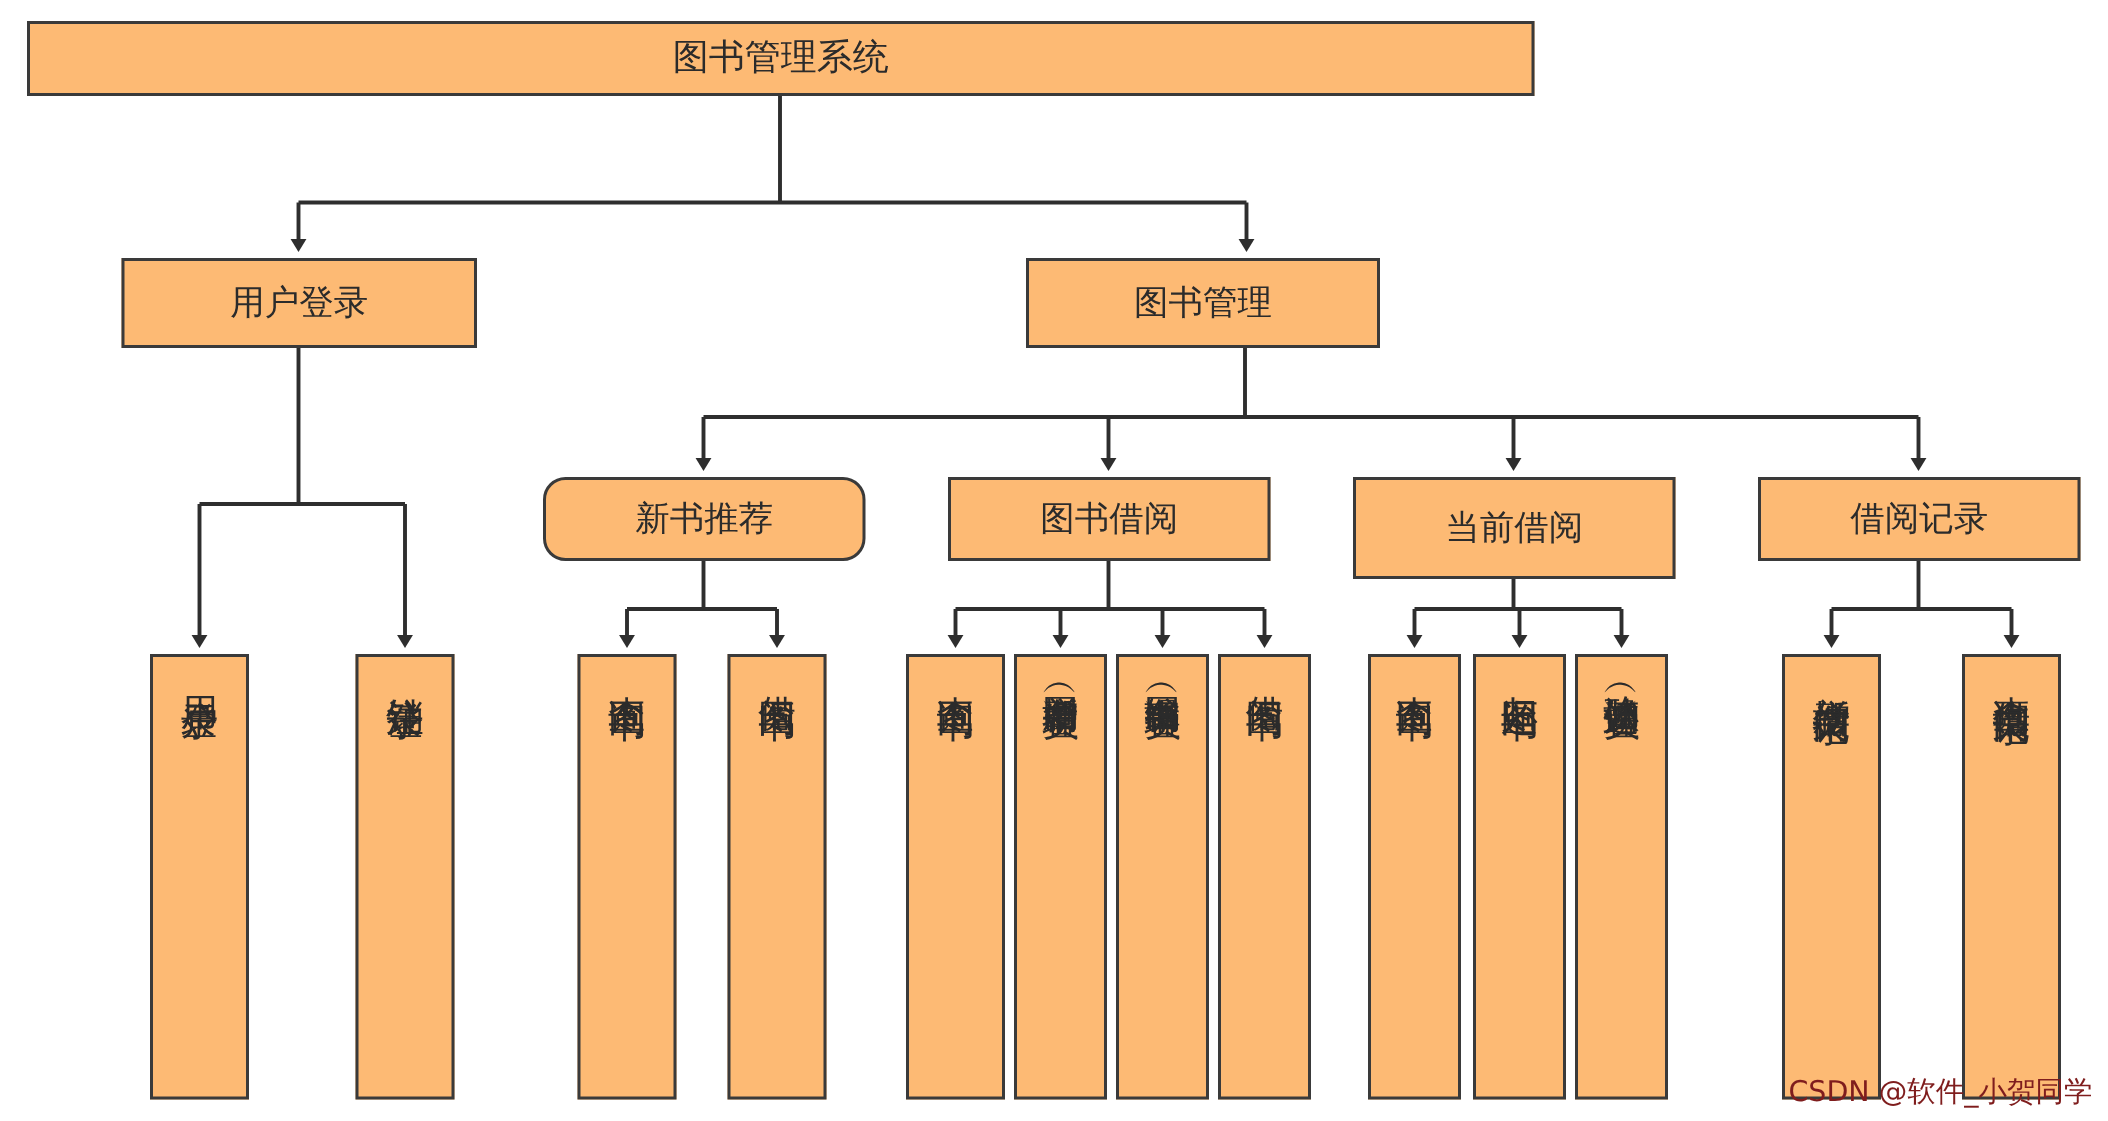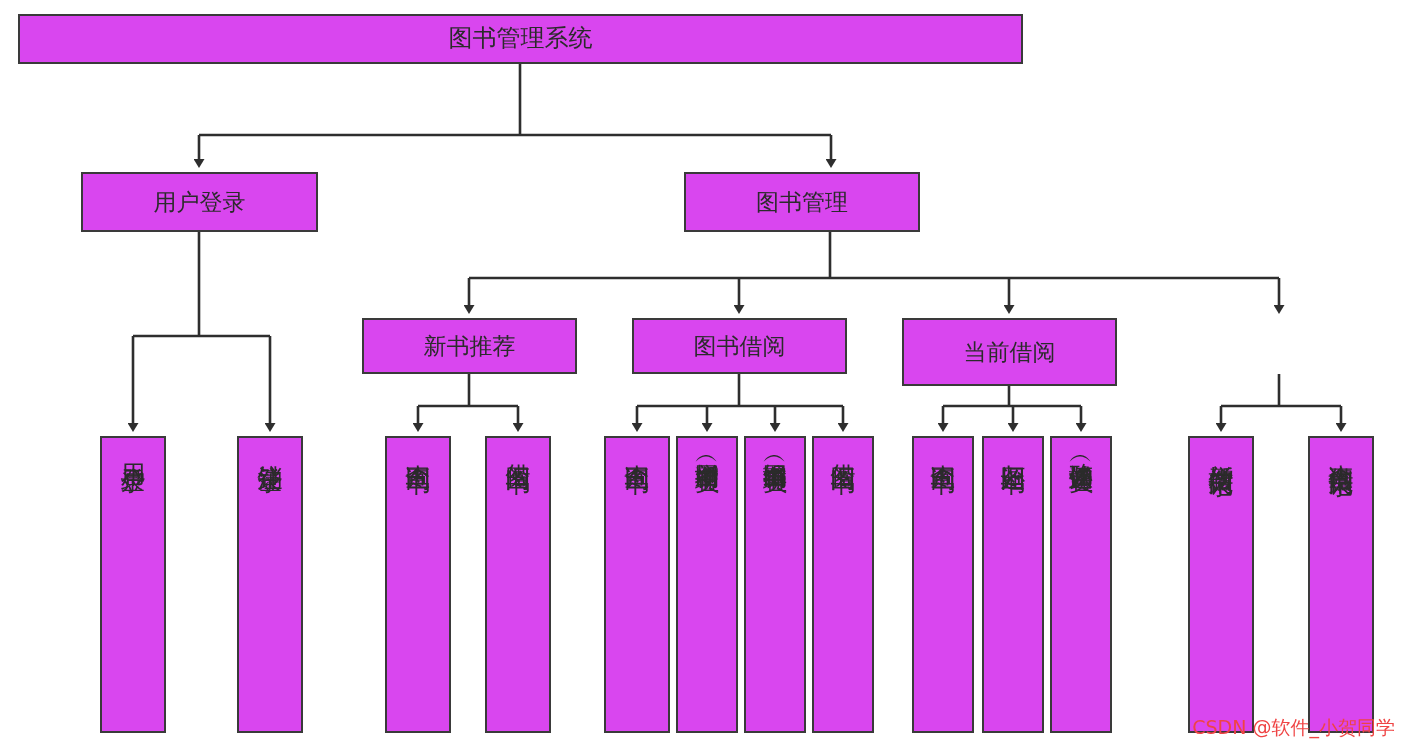--- a/index.html
+++ b/index.html
@@ -22,21 +22,21 @@
     position: absolute;
     left: 0;
     top: 0;
     width: 1405px;
     height: 747px;
     pointer-events: none;
   }
   .node {
     position: absolute;
     box-sizing: border-box;
-    background: #d946ef;
+    background: #fdba74;
     border: 2px solid #3a3a3a;
     display: flex;
     align-items: center;
     justify-content: center;
     color: #2b2b2b;
   }
   .node .label {
     display: block;
     text-align: center;
     line-height: 1.15;
@@ -62,21 +62,21 @@
   }
   .node.vertical.tall .label {
     font-size: 24px;
     letter-spacing: 1px;
   }
   .watermark {
     position: absolute;
     right: 10px;
     bottom: 6px;
     font-size: 19px;
-    color: #ef4444;
+    color: #7f1d1d;
     white-space: nowrap;
     font-family: "DejaVu Sans", "Liberation Sans", sans-serif;
   }
 </style>
 </head>
 <body>
 
 <div id="canvas">
 
   <svg id="edges" viewBox="0 0 1405 747" width="1405" height="747" xmlns="http://www.w3.org/2000/svg">
@@ -133,29 +133,32 @@
     <span class="label">图书管理系统</span>
   </div>
 
   <div class="node horizontal" style="left:81px; top:172px; width:237px; height:60px;">
     <span class="label">用户登录</span>
   </div>
   <div class="node horizontal" style="left:684px; top:172px; width:236px; height:60px;">
     <span class="label">图书管理</span>
   </div>
 
-  <div class="node horizontal" style="left:362px; top:318px; width:215px; height:56px;">
+  <div class="node horizontal" style="left:362px; top:318px; width:215px; height:56px;border-radius:15px;">
     <span class="label">新书推荐</span>
   </div>
   <div class="node horizontal" style="left:632px; top:318px; width:215px; height:56px;">
     <span class="label">图书借阅</span>
   </div>
   <div class="node horizontal" style="left:902px; top:318px; width:215px; height:68px;">
     <span class="label">当前借阅</span>
   </div>
+  <div class="node horizontal" style="left:1172px; top:318px; width:215px; height:56px;">
+    <span class="label">借阅记录</span>
+  </div>
 
   <div class="node vertical" style="left:100px; top:436px; width:66px; height:297px;">
     <span class="label">用户登录</span>
   </div>
   <div class="node vertical" style="left:237px; top:436px; width:66px; height:297px;">
     <span class="label">注销登录</span>
   </div>
 
   <div class="node vertical" style="left:385px; top:436px; width:66px; height:297px;">
     <span class="label">查询图书</span>

